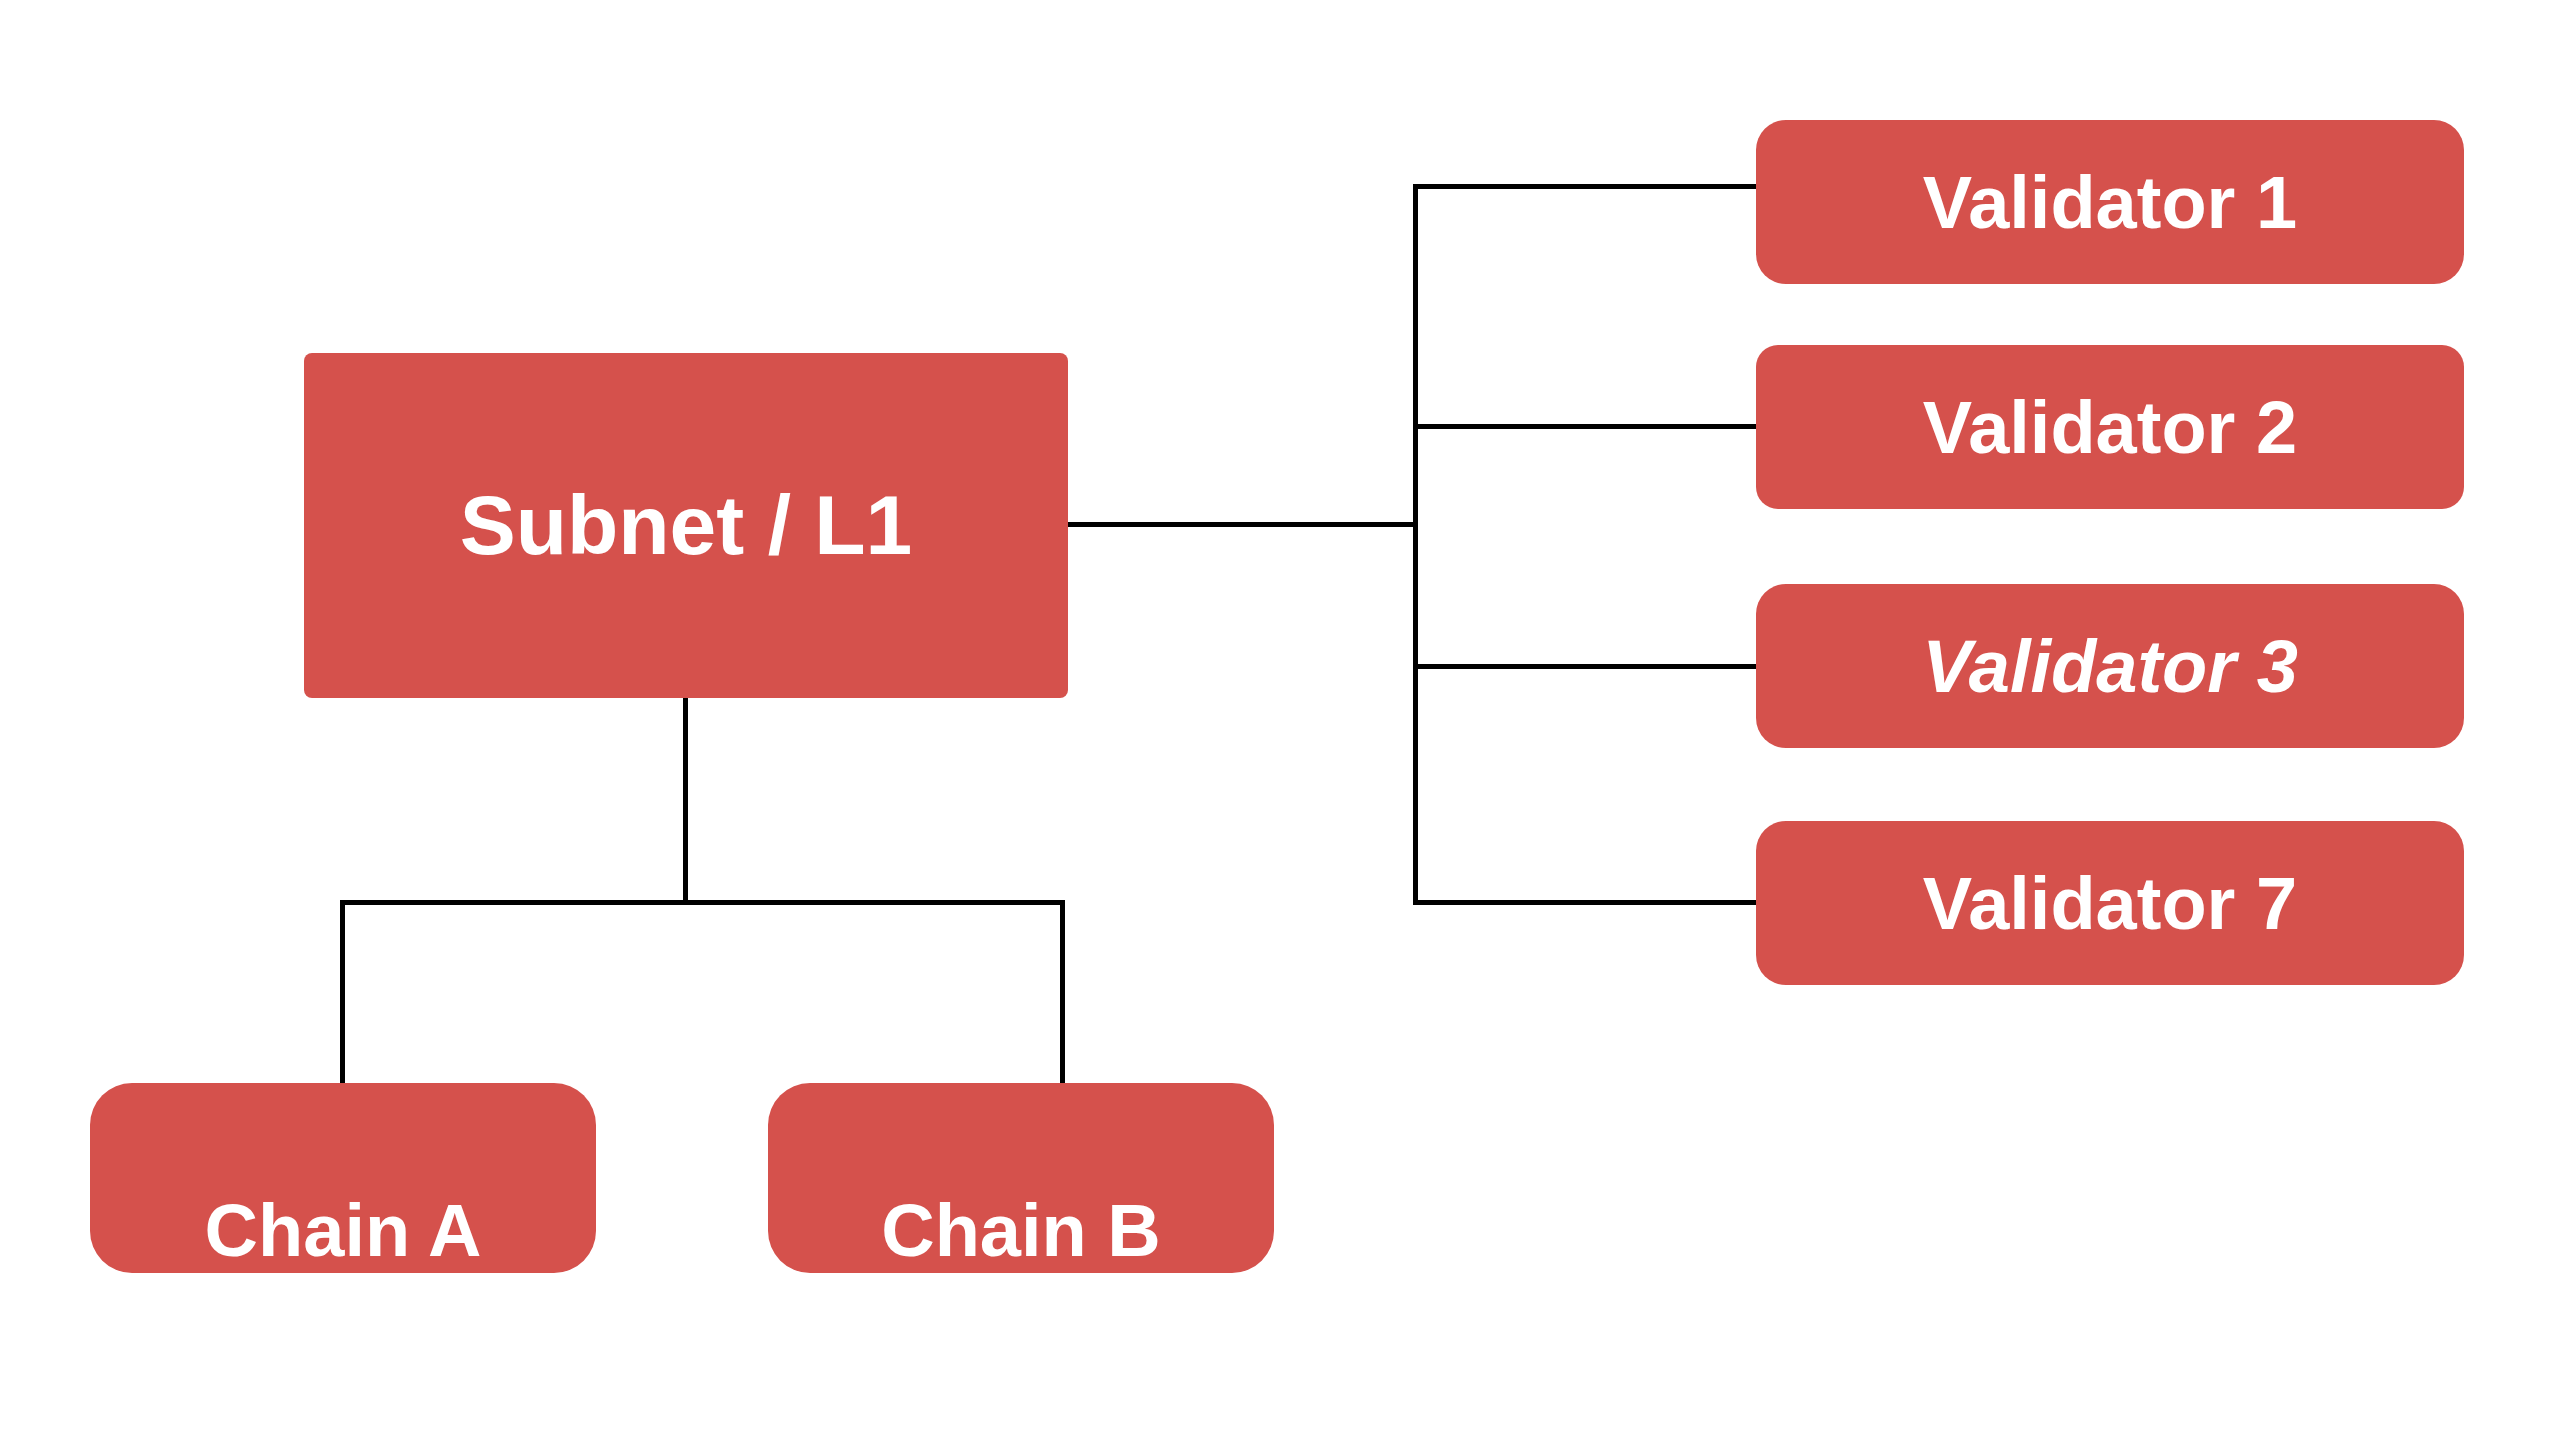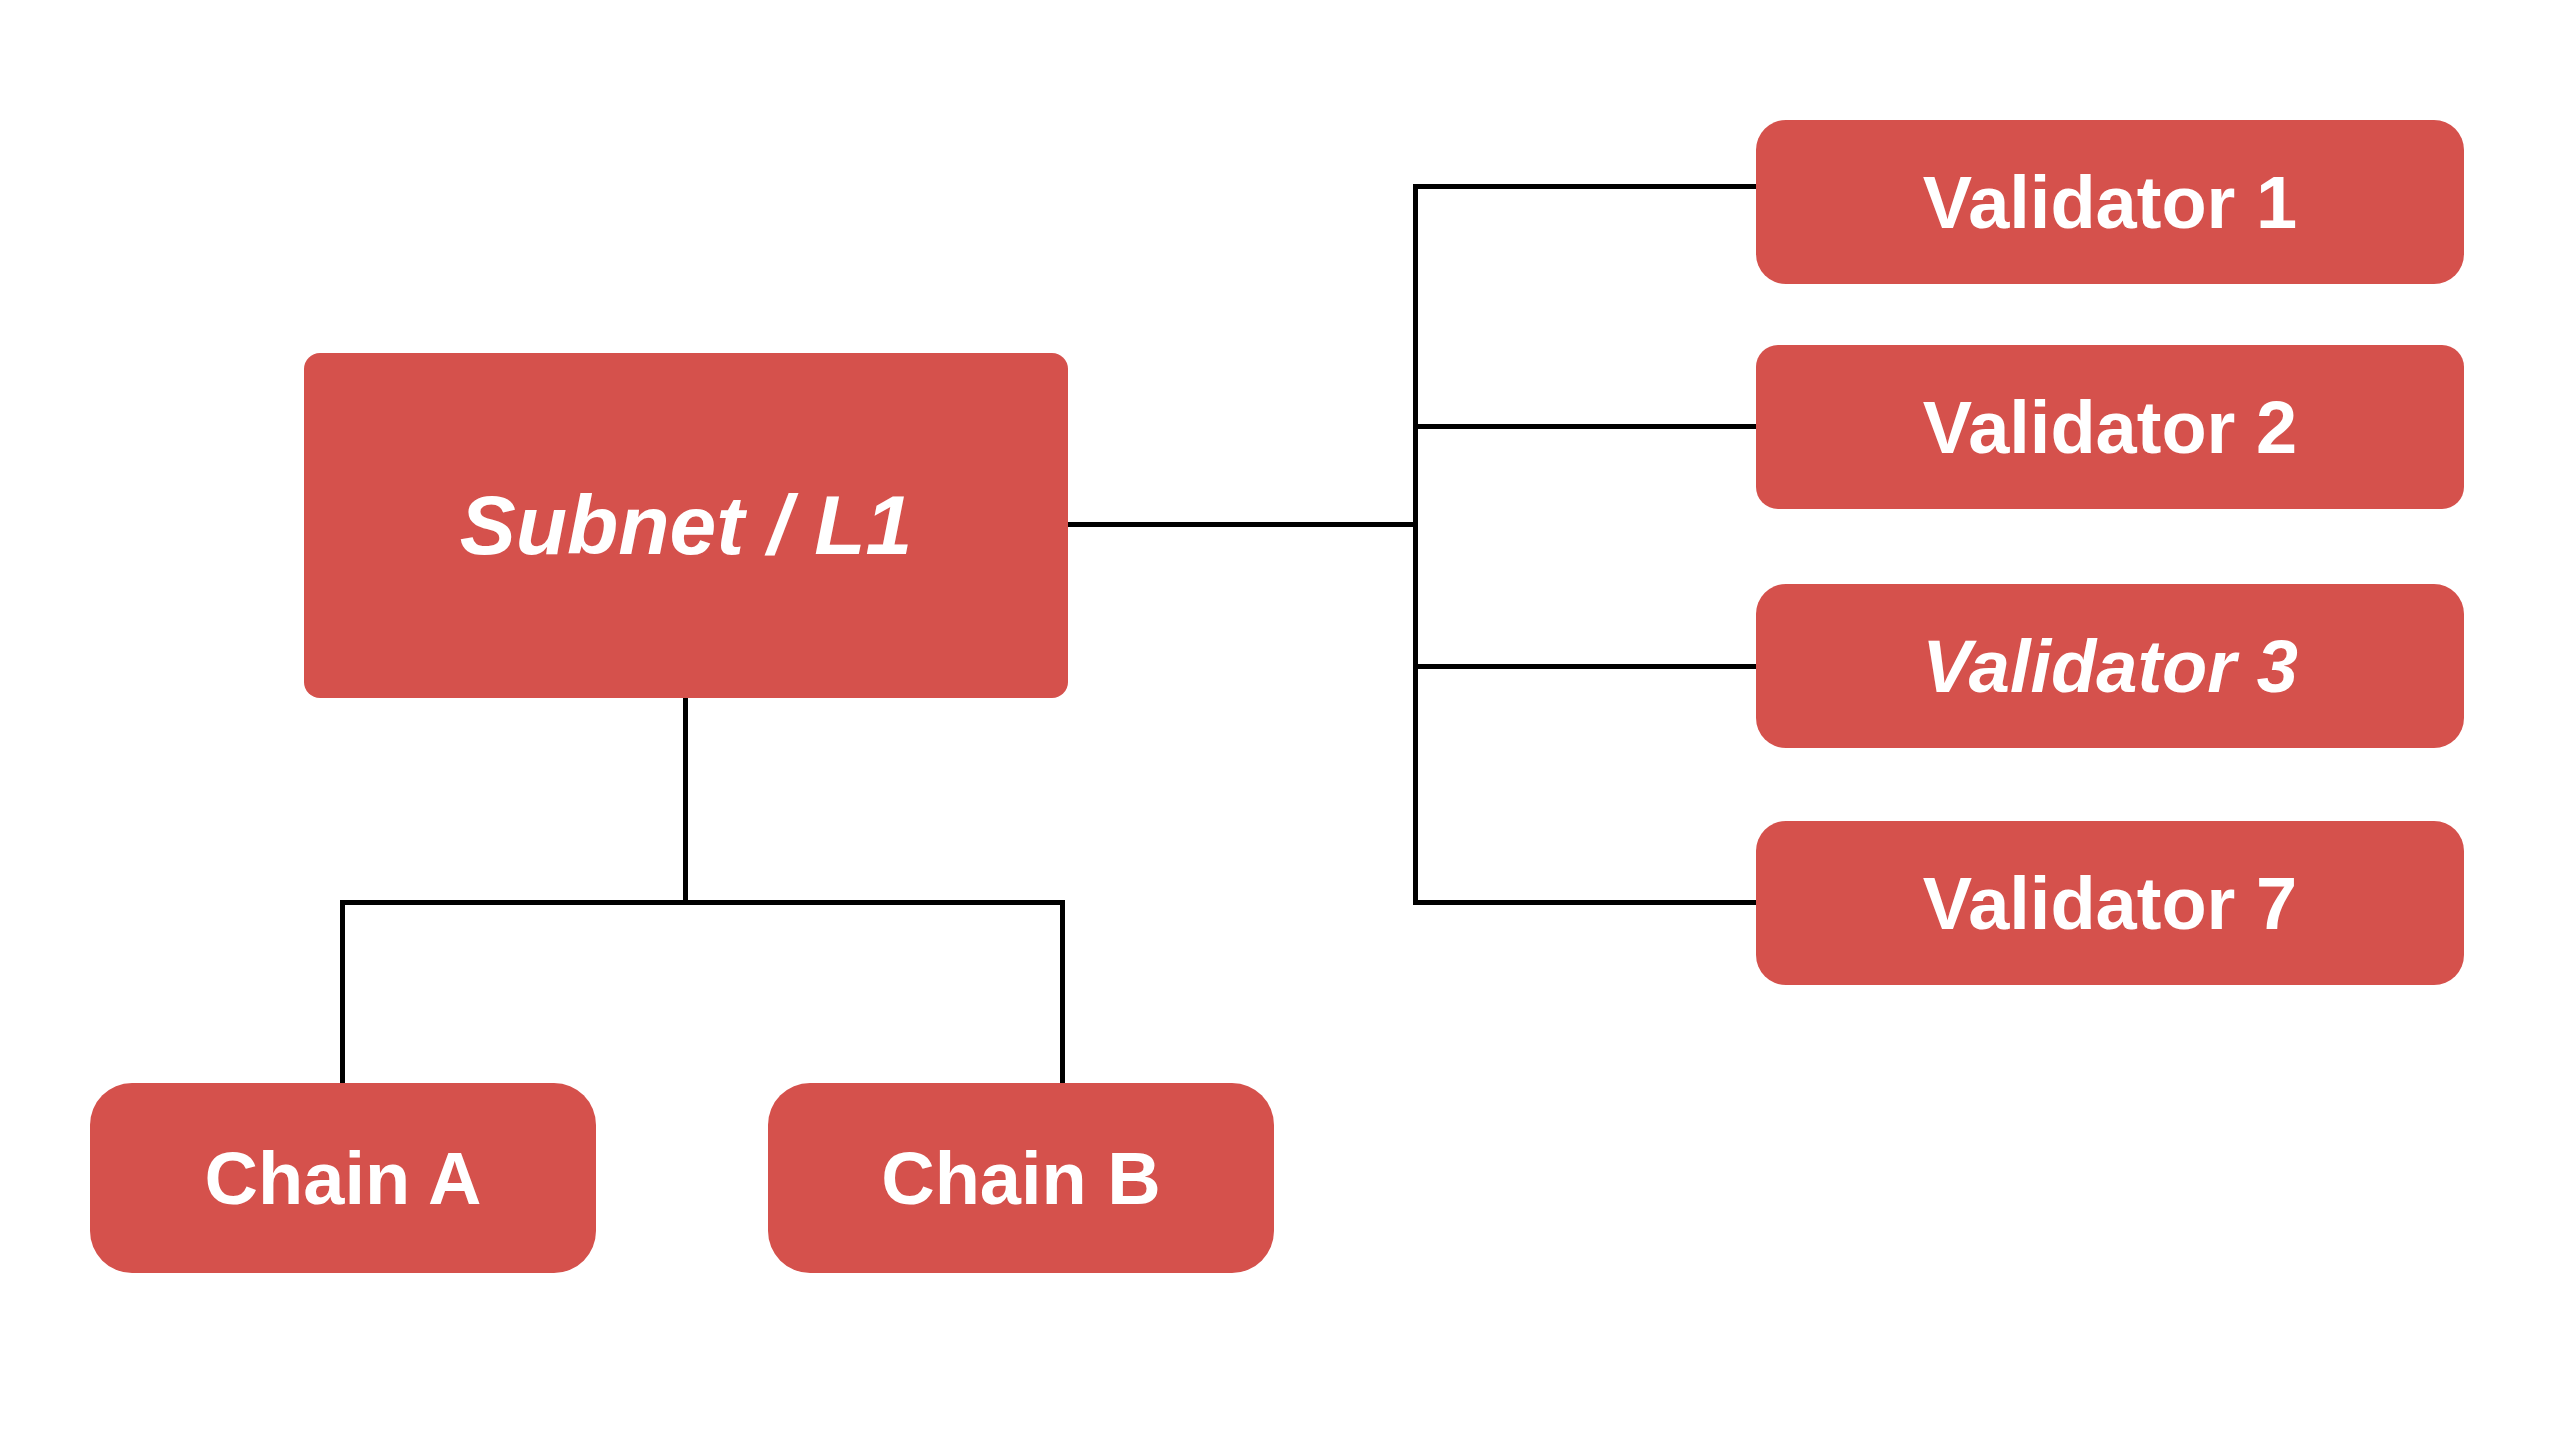--- a/index.html
+++ b/index.html
@@ -22,29 +22,29 @@
     display: flex;
     align-items: center;
     justify-content: center;
     font-weight: 700;
     text-align: center;
     box-sizing: border-box;
   }
   .node-subnet {
     left: 304px; top: 353px;
     width: 764px; height: 345px;
-    border-radius: 16px;
+    border-radius: 8px;
     font-size: 84px;
-    font-style: italic;
   }
   .node-chain {
     top: 1083px;
     width: 506px; height: 190px;
     border-radius: 42px;
     font-size: 74px;
+    align-items: flex-end;
   }
   .node-chain-a { left: 90px; }
   .node-chain-b { left: 768px; }
   .node-validator {
     left: 1756px;
     width: 708px; height: 164px;
     border-radius: 30px;
     font-size: 74px;
   }
   .node-validator-1 { top: 120px; }

